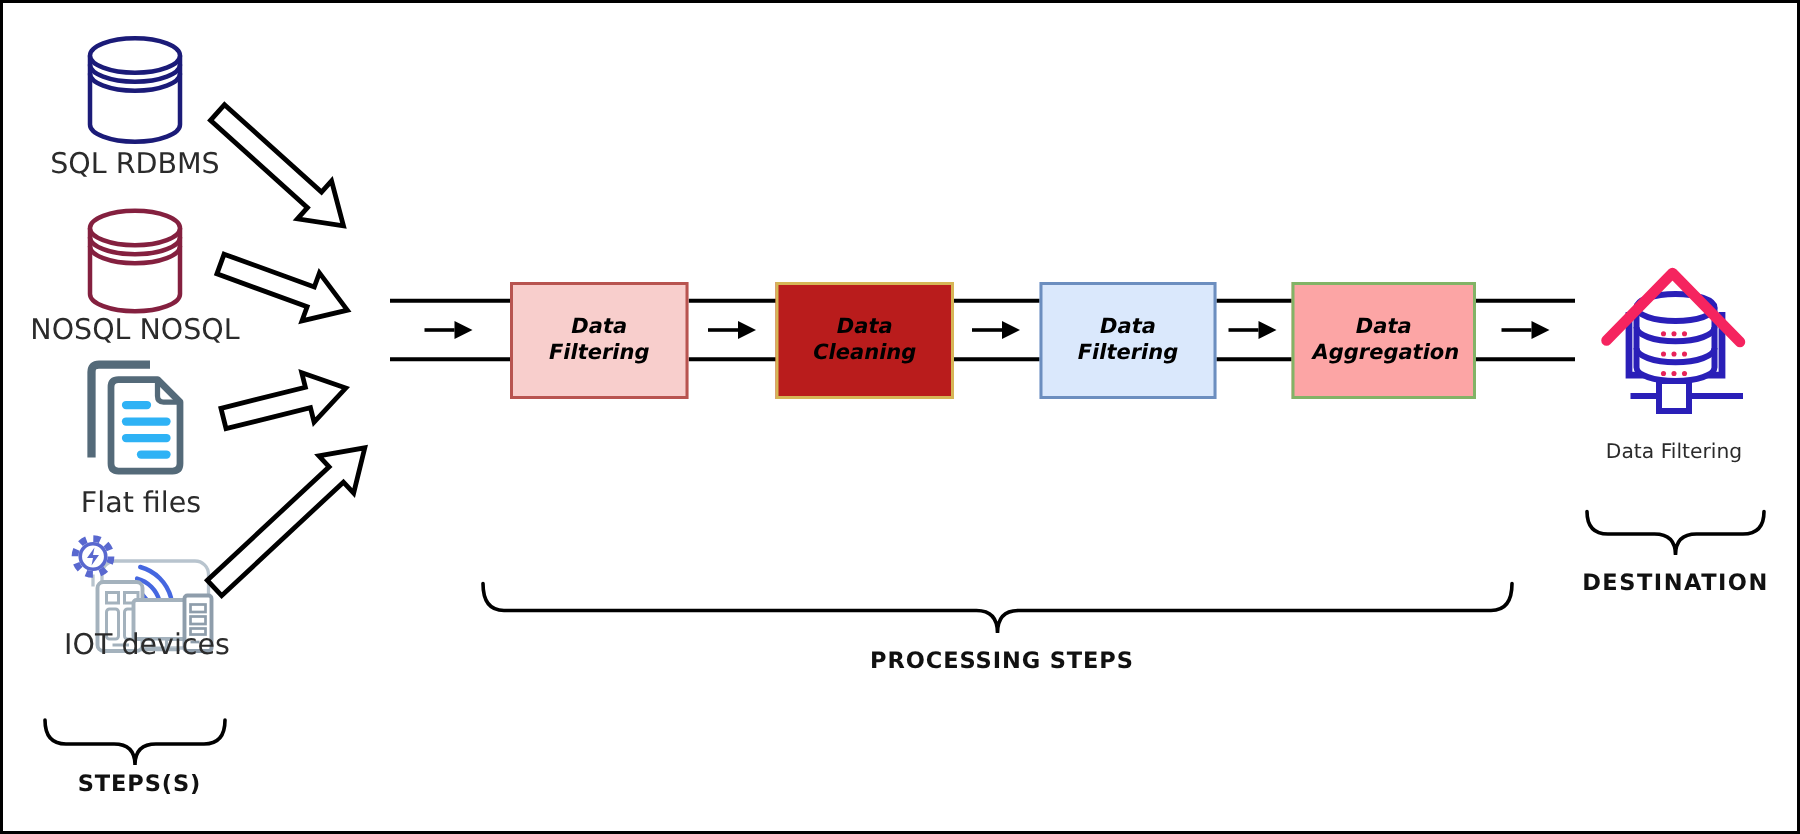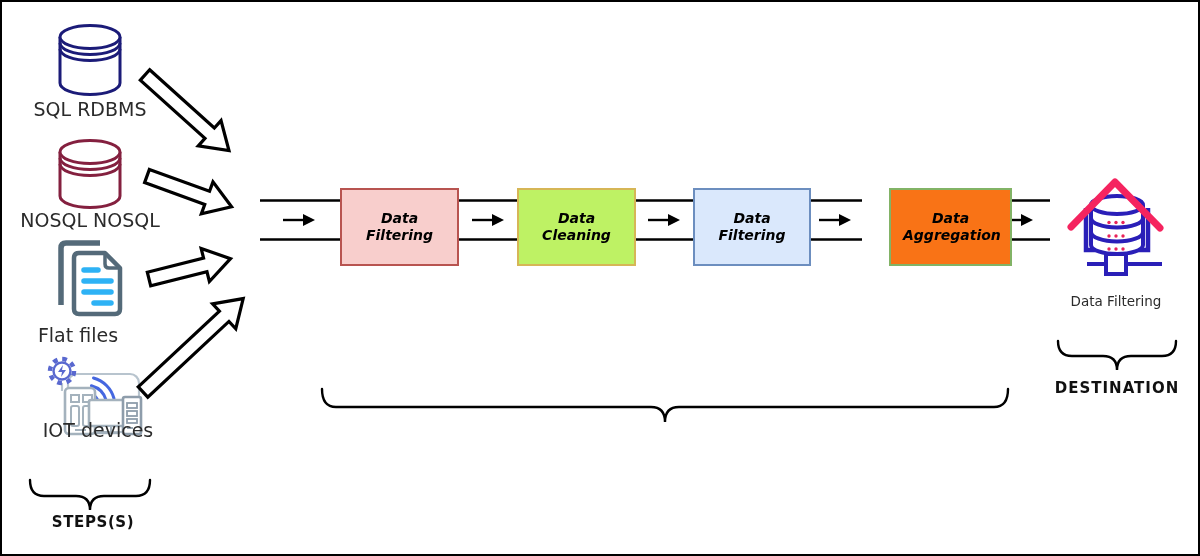--- a/index.html
+++ b/index.html
@@ -164,32 +164,33 @@
     <g fill="none" stroke="#000" stroke-width="2.4" stroke-linecap="round">
       <path d="M 28,478 Q 28,494 42,494 L 74,494 Q 88,494 88,508 Q 88,494 102,494 L 134,494 Q 148,494 148,478"></path>
       <path d="M 320,387 Q 320,405 334,405 L 649,405 Q 663,405 663,420 Q 663,405 677,405 L 992,405 Q 1006,405 1006,387"></path>
       <path d="M 1056,339 Q 1056,354 1070,354 L 1101,354 Q 1115,354 1115,368 Q 1115,354 1129,354 L 1160,354 Q 1174,354 1174,339"></path>
     </g>
   </svg>
 
   <div class="step-box" style="left: 338px; top: 186px; width: 119px; background-color: rgb(248, 206, 204); border-color: rgb(184, 84, 80);">
     <span>Data Filtering</span>
   </div>
-  <div class="step-box" style="left: 515px; top: 186px; width: 119px; background-color: #bef264; border-color: rgb(214, 182, 86);">
+  <div class="step-box" style="left: 515px; top: 186px; width: 119px; background-color: #b91c1c; border-color: rgb(214, 182, 86);">
     <span>Data Cleaning</span>
   </div>
   <div class="step-box" style="left: 691px; top: 186px; width: 118px; background-color: rgb(218, 232, 252); border-color: rgb(108, 142, 191);">
     <span>Data Filtering</span>
   </div>
-  <div class="step-box" style="left: 859px; top: 186px; width: 123px; background-color: #f97316; border-color: rgb(130, 179, 102); margin-left: 28px;">
+  <div class="step-box" style="left: 859px; top: 186px; width: 123px; background-color: #fca5a5; border-color: rgb(130, 179, 102);">
     <span style="max-width:95px">Data Aggregation</span>
   </div>
 
   <div class="icon-label" style="left:88px;top:96px">SQL RDBMS</div>
   <div class="icon-label" style="left:88px;top:207px">NOSQL NOSQL</div>
-  <div class="icon-label" style="left:76px;top:322px">Flat files</div>
+  <div class="icon-label" style="left:92px;top:322px">Flat files</div>
   <div class="icon-label" style="left:96px;top:417px">IOT devices</div>
   <div class="icon-label" style="left:1114px;top:291px;font-size:13.5px">Data Filtering</div>
 
   <div class="group-label" style="left:91px;top:511px">STEPS(S)</div>
+  <div class="group-label" style="left:666px;top:429px">PROCESSING STEPS</div>
   <div class="group-label" style="left:1115px;top:377px;letter-spacing:1px">DESTINATION</div>
 
 </div>
 
 </body></html>

